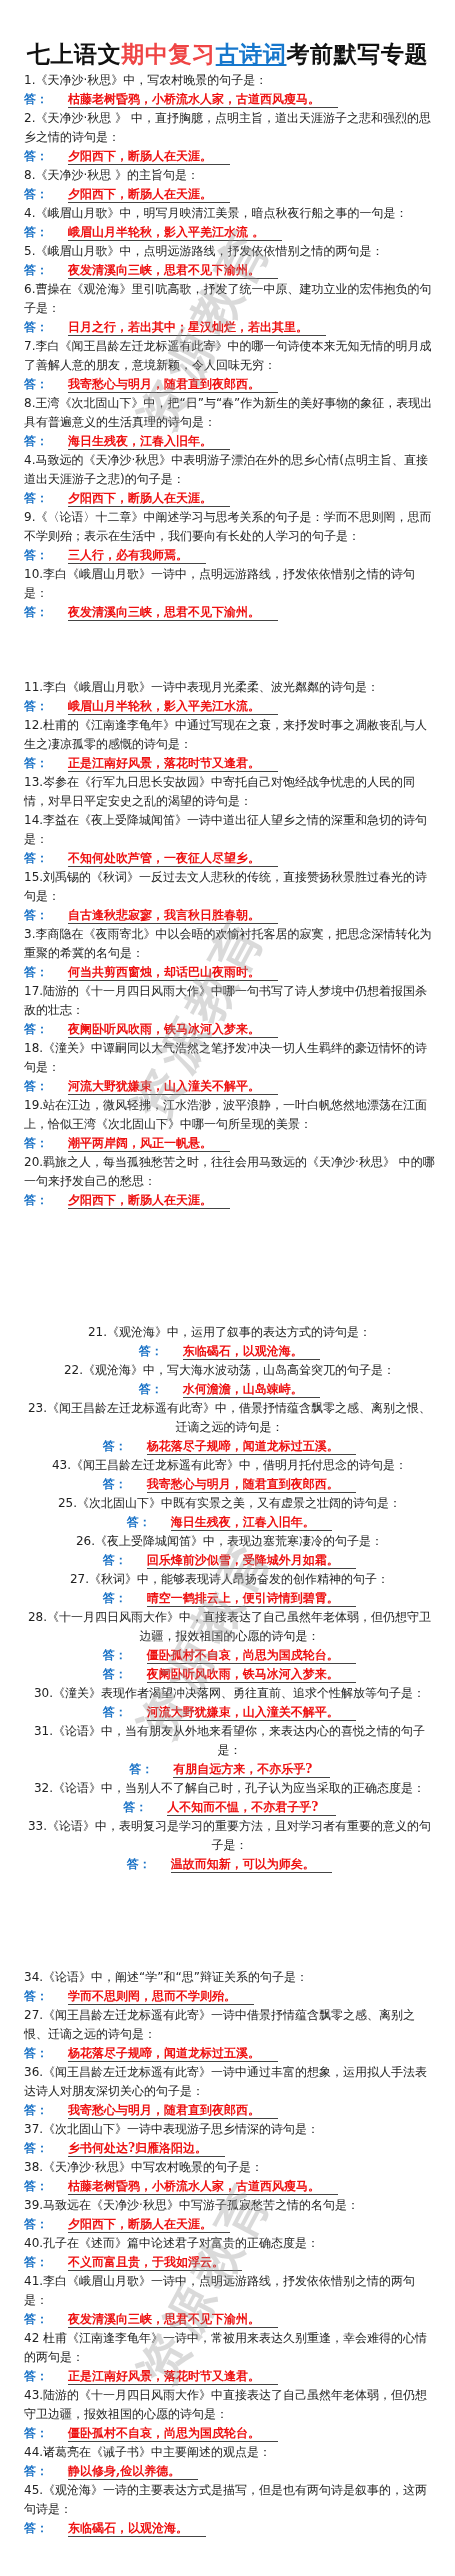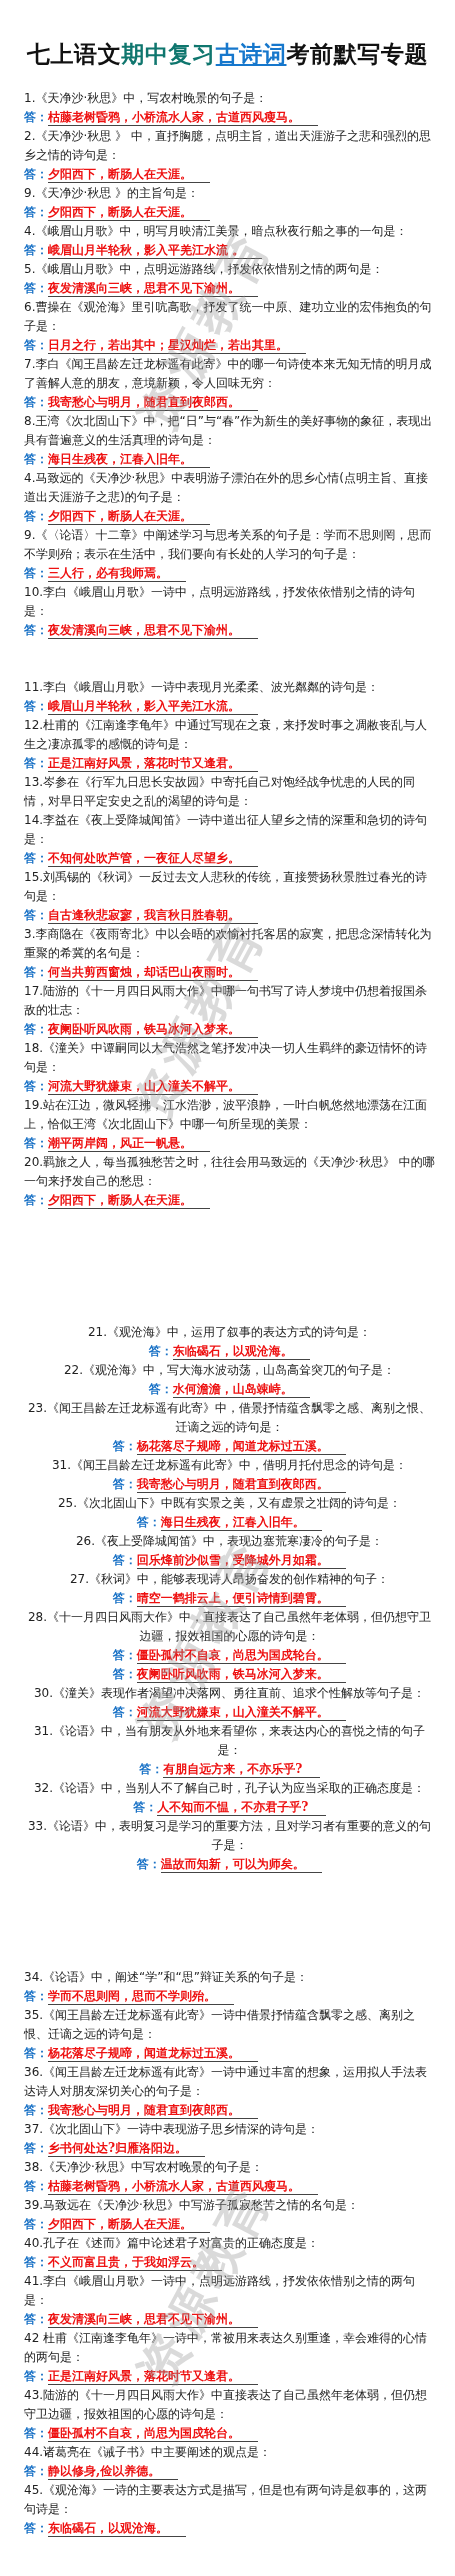--- a/index.html
+++ b/index.html
@@ -1,46 +1,46 @@
 <!DOCTYPE html>
 <html style="font-size:10px"><head>
 <meta charset="utf-8">
 <style>
   html, body { margin: 0; padding: 0; background: #ffffff; }
   body { width: 455px; height: 2576px; position: relative; overflow: hidden;
          font-family: "DejaVu Sans", "Liberation Sans", sans-serif; color: #222; }
   .title { position: absolute; left: 0; width: 455px; top: 40px; text-align: center;
            font-family: "DejaVu Serif", "Liberation Serif", serif; font-weight: bold;
            font-size: 23px; line-height: 28px; letter-spacing: 0.6px; color: #111; }
-  .title .t-red { color: #0f766e; }
+  .title .t-red { color: #ef4444; }
   .title .t-blue { color: #1677cc; text-decoration: underline; }
   .section { position: absolute; left: 24px; width: 411px; }
   .q { font-size: 12px; line-height: 19px; color: #222; margin: 0; }
   .a { font-size: 12px; line-height: 19px; margin: 0; white-space: nowrap; }
   .a .lbl { color: #1a72c6; font-weight: bold; font-family: "DejaVu Sans", sans-serif; }
   .a .ans { color: #ee1111; font-weight: bold; font-family: "DejaVu Serif", "Liberation Serif", serif;
             display: inline-block; border-bottom: 0.9px solid #444; line-height: 15px;
-            padding-right: 17.7px; }
+            padding-right: 17.7px; margin-left: 20px; }
   .watermark { position: absolute; font-size: 49px; font-weight: bold; color: rgba(150,150,150,0.35);
                transform: rotate(-62deg); white-space: nowrap; pointer-events: none;
                font-family: "DejaVu Sans", sans-serif; letter-spacing: 6.3px; }
 </style>
 </head>
 <body>
 
 <div class="title">
   <span>七上语文</span><span class="t-red">期中复习</span><span class="t-blue">古诗词</span><span>考前默写专题</span>
 </div>
 
-<div class="section" id="sec0" style="top:89px;">
+<div class="section" id="sec0" style="top:71px;">
     <p class="q">1.《天净沙·秋思》中，写农村晚景的句子是：</p>
     <p class="a"><span class="lbl">答：</span><span class="ans">枯藤老树昏鸦，小桥流水人家，古道西风瘦马。</span></p>
     <p class="q">2.《天净沙·秋思 》 中，直抒胸臆，点明主旨，道出天涯游子之悲和强烈的思乡之情的诗句是：</p>
     <p class="a"><span class="lbl">答：</span><span class="ans">夕阳西下，断肠人在天涯。</span></p>
-    <p class="q">9.《天净沙·秋思 》的主旨句是：</p>
+    <p class="q">8.《天净沙·秋思 》的主旨句是：</p>
     <p class="a"><span class="lbl">答：</span><span class="ans">夕阳西下，断肠人在天涯。</span></p>
     <p class="q">4.《峨眉山月歌》中，明写月映清江美景，暗点秋夜行船之事的一句是：</p>
     <p class="a"><span class="lbl">答：</span><span class="ans">峨眉山月半轮秋，影入平羌江水流 。</span></p>
     <p class="q">5.《峨眉山月歌》中，点明远游路线，抒发依依惜别之情的两句是：</p>
     <p class="a"><span class="lbl">答：</span><span class="ans">夜发清溪向三峡，思君不见下渝州。</span></p>
     <p class="q">6.曹操在《观沧海》里引吭高歌，抒发了统一中原、建功立业的宏伟抱负的句子是：</p>
     <p class="a"><span class="lbl">答：</span><span class="ans">日月之行，若出其中；星汉灿烂，若出其里。</span></p>
     <p class="q">7.李白《闻王昌龄左迁龙标遥有此寄》中的哪一句诗使本来无知无情的明月成了善解人意的朋友，意境新颖，令人回味无穷：</p>
     <p class="a"><span class="lbl">答：</span><span class="ans">我寄愁心与明月，随君直到夜郎西。</span></p>
     <p class="q">8.王湾《次北固山下》中，把“日”与“春”作为新生的美好事物的象征，表现出具有普遍意义的生活真理的诗句是：</p>
@@ -73,21 +73,21 @@
     <p class="q">20.羁旅之人，每当孤独愁苦之时，往往会用马致远的《天净沙·秋思》 中的哪一句来抒发自己的愁思：</p>
     <p class="a"><span class="lbl">答：</span><span class="ans">夕阳西下，断肠人在天涯。</span></p>
   </div>
 <div class="section" id="sec2" style="top:1323px;text-align:center;">
     <p class="q">21.《观沧海》中，运用了叙事的表达方式的诗句是：</p>
     <p class="a"><span class="lbl">答：</span><span class="ans">东临碣石，以观沧海。</span></p>
     <p class="q">22.《观沧海》中，写大海水波动荡，山岛高耸突兀的句子是：</p>
     <p class="a"><span class="lbl">答：</span><span class="ans">水何澹澹，山岛竦峙。</span></p>
     <p class="q">23.《闻王昌龄左迁龙标遥有此寄》中，借景抒情蕴含飘零之感、离别之恨、迁谪之远的诗句是：</p>
     <p class="a"><span class="lbl">答：</span><span class="ans">杨花落尽子规啼，闻道龙标过五溪。</span></p>
-    <p class="q">31.《闻王昌龄左迁龙标遥有此寄》中，借明月托付思念的诗句是：</p>
+    <p class="q">43.《闻王昌龄左迁龙标遥有此寄》中，借明月托付思念的诗句是：</p>
     <p class="a"><span class="lbl">答：</span><span class="ans">我寄愁心与明月，随君直到夜郎西。</span></p>
     <p class="q">25.《次北固山下》中既有实景之美，又有虚景之壮阔的诗句是：</p>
     <p class="a"><span class="lbl">答：</span><span class="ans">海日生残夜，江春入旧年。</span></p>
     <p class="q">26.《夜上受降城闻笛》中，表现边塞荒寒凄冷的句子是：</p>
     <p class="a"><span class="lbl">答：</span><span class="ans">回乐烽前沙似雪，受降城外月如霜。</span></p>
     <p class="q">27.《秋词》中，能够表现诗人昂扬奋发的创作精神的句子：</p>
     <p class="a"><span class="lbl">答：</span><span class="ans">晴空一鹤排云上，便引诗情到碧霄。</span></p>
     <p class="q">28.《十一月四日风雨大作》中，直接表达了自己虽然年老体弱，但仍想守卫边疆，报效祖国的心愿的诗句是：</p>
     <p class="a"><span class="lbl">答：</span><span class="ans">僵卧孤村不自哀，尚思为国戍轮台。</span></p>
     <p class="a"><span class="lbl">答：</span><span class="ans">夜阑卧听风吹雨，铁马冰河入梦来。</span></p>
@@ -96,21 +96,21 @@
     <p class="q">31.《论语》中，当有朋友从外地来看望你，来表达内心的喜悦之情的句子是：</p>
     <p class="a"><span class="lbl">答：</span><span class="ans">有朋自远方来，不亦乐乎?</span></p>
     <p class="q">32.《论语》中，当别人不了解自己时，孔子认为应当采取的正确态度是：</p>
     <p class="a"><span class="lbl">答：</span><span class="ans">人不知而不愠，不亦君子乎?</span></p>
     <p class="q">33.《论语》中，表明复习是学习的重要方法，且对学习者有重要的意义的句子是：</p>
     <p class="a"><span class="lbl">答：</span><span class="ans">温故而知新，可以为师矣。</span></p>
   </div>
 <div class="section" id="sec3" style="top:1968px;">
     <p class="q">34.《论语》中，阐述“学”和“思”辩证关系的句子是：</p>
     <p class="a"><span class="lbl">答：</span><span class="ans">学而不思则罔，思而不学则殆。</span></p>
-    <p class="q">35.《闻王昌龄左迁龙标遥有此寄》一诗中借景抒情蕴含飘零之感、离别之恨、迁谪之远的诗句是：</p>
+    <p class="q">27.《闻王昌龄左迁龙标遥有此寄》一诗中借景抒情蕴含飘零之感、离别之恨、迁谪之远的诗句是：</p>
     <p class="a"><span class="lbl">答：</span><span class="ans">杨花落尽子规啼，闻道龙标过五溪。</span></p>
     <p class="q">36.《闻王昌龄左迁龙标遥有此寄》一诗中通过丰富的想象，运用拟人手法表达诗人对朋友深切关心的句子是：</p>
     <p class="a"><span class="lbl">答：</span><span class="ans">我寄愁心与明月，随君直到夜郎西。</span></p>
     <p class="q">37.《次北固山下》一诗中表现游子思乡情深的诗句是：</p>
     <p class="a"><span class="lbl">答：</span><span class="ans">乡书何处达?归雁洛阳边。</span></p>
     <p class="q">38.《天净沙·秋思》中写农村晚景的句子是：</p>
     <p class="a"><span class="lbl">答：</span><span class="ans">枯藤老树昏鸦，小桥流水人家，古道西风瘦马。</span></p>
     <p class="q">39.马致远在《天净沙·秋思》中写游子孤寂愁苦之情的名句是：</p>
     <p class="a"><span class="lbl">答：</span><span class="ans">夕阳西下，断肠人在天涯。</span></p>
     <p class="q">40.孔子在《述而》篇中论述君子对富贵的正确态度是：</p>

